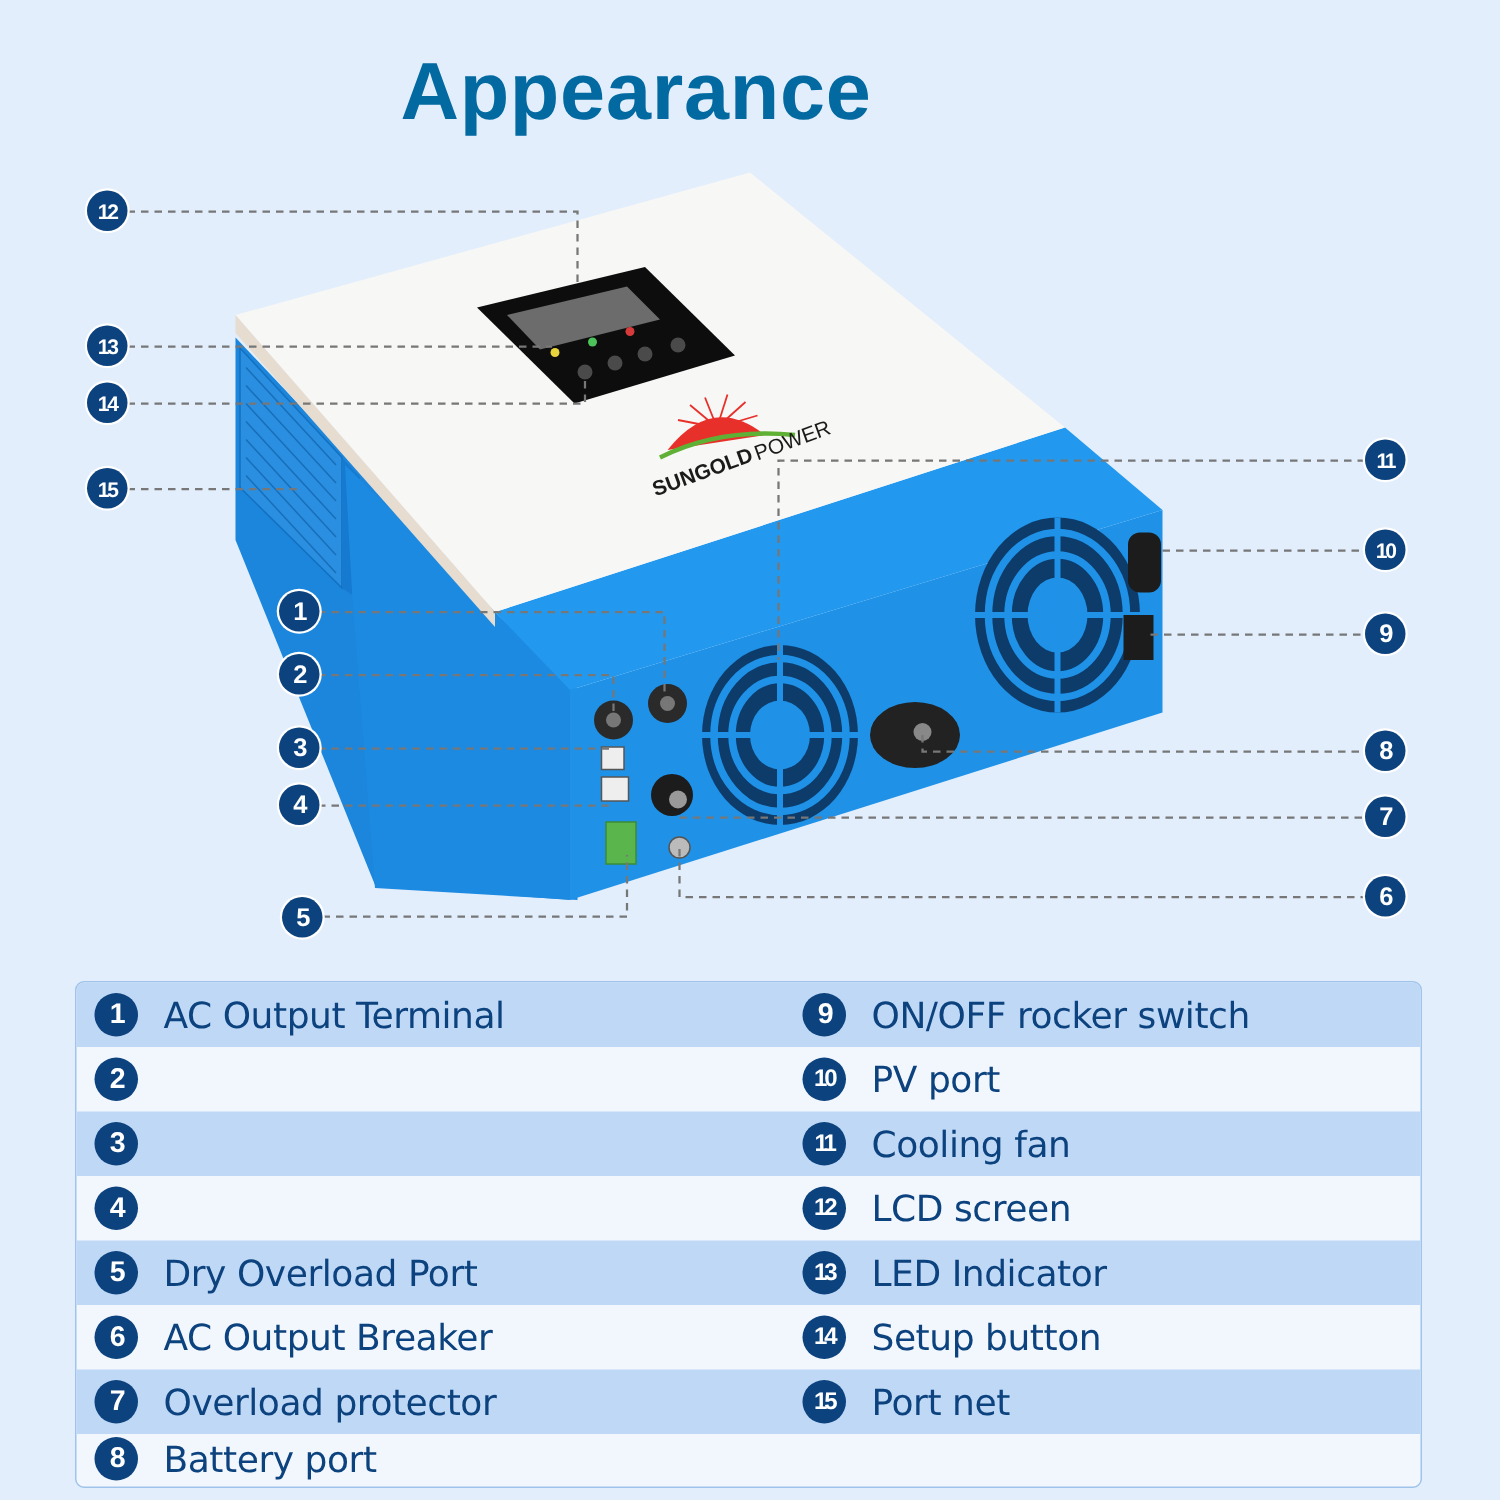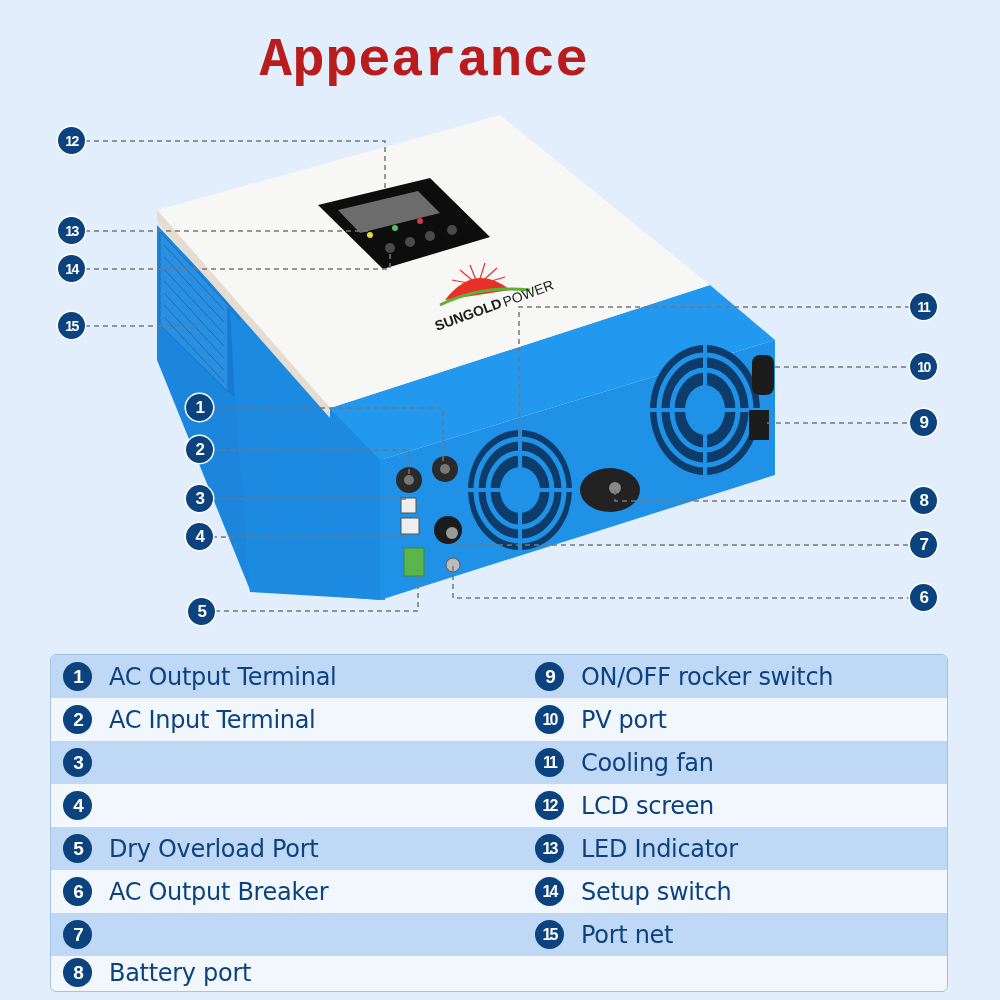--- a/index.html
+++ b/index.html
@@ -1,21 +1,21 @@
 <!DOCTYPE html>
 <html><head>
 <meta charset="utf-8">
 <style>
   * { box-sizing: border-box; margin: 0; padding: 0; }
   html, body { width: 1000px; height: 1000px; overflow: hidden; }
   body { background: #e2eefc; font-family: "Liberation Sans", sans-serif; position: relative; }
   .title {
     position: absolute; left: 0; top: 30px; width: 848px; text-align: center;
-    font-family: Liberation Mono, monospace; font-weight: bold; font-size: 54px;
-    color: #b91c1c; letter-spacing: 0.5px;
+    font-family: Liberation Sans, sans-serif; font-weight: bold; font-size: 54px;
+    color: #0369a1; letter-spacing: 0.5px;
   }
   .illustration { position: absolute; left: 0; top: 100px; width: 1000px; height: 540px; }
   .callout {
     position: absolute; width: 27px; height: 27px; border-radius: 50%;
     background: #0c427e; color: #fff; font-weight: bold; font-size: 17px;
     display: flex; align-items: center; justify-content: center;
     font-family: "Liberation Sans", sans-serif; letter-spacing: -1.5px;
     box-shadow: 0 0 0 1.5px #ffffff;
   }
   .callout.two { font-size: 14px; letter-spacing: -1.5px; }
@@ -171,38 +171,38 @@
   <div class="row" style="top:215px"></div>
   <div class="row shade" style="top:258px"></div>
   <div class="row" style="top:301px"></div>
 
   <div class="item left" style="top:0px">
       <span class="badge">1</span>
       <span class="label">AC Output Terminal</span>
     </div>
   <div class="item left" style="top:43px">
       <span class="badge">2</span>
-      <span class="label">AC Input Terminal</span>
     </div>
   <div class="item left" style="top:86px">
       <span class="badge">3</span>
     </div>
   <div class="item left" style="top:129px">
       <span class="badge">4</span>
     </div>
   <div class="item left" style="top:172px">
       <span class="badge">5</span>
       <span class="label">Dry Overload Port</span>
     </div>
   <div class="item left" style="top:215px">
       <span class="badge">6</span>
       <span class="label">AC Output Breaker</span>
     </div>
   <div class="item left" style="top:258px">
       <span class="badge">7</span>
+      <span class="label">Overload protector</span>
     </div>
   <div class="item left" style="top:296px">
       <span class="badge">8</span>
       <span class="label">Battery port</span>
     </div>
 
   <div class="item right" style="top:0px">
       <span class="badge">9</span>
       <span class="label">ON/OFF rocker switch</span>
     </div>
@@ -217,19 +217,19 @@
   <div class="item right" style="top:129px">
       <span class="badge two">12</span>
       <span class="label">LCD screen</span>
     </div>
   <div class="item right" style="top:172px">
       <span class="badge two">13</span>
       <span class="label">LED Indicator</span>
     </div>
   <div class="item right" style="top:215px">
       <span class="badge two">14</span>
-      <span class="label">Setup switch</span>
+      <span class="label">Setup button</span>
     </div>
   <div class="item right" style="top:258px">
       <span class="badge two">15</span>
       <span class="label">Port net</span>
     </div>
 </div>
 
 </body></html>

